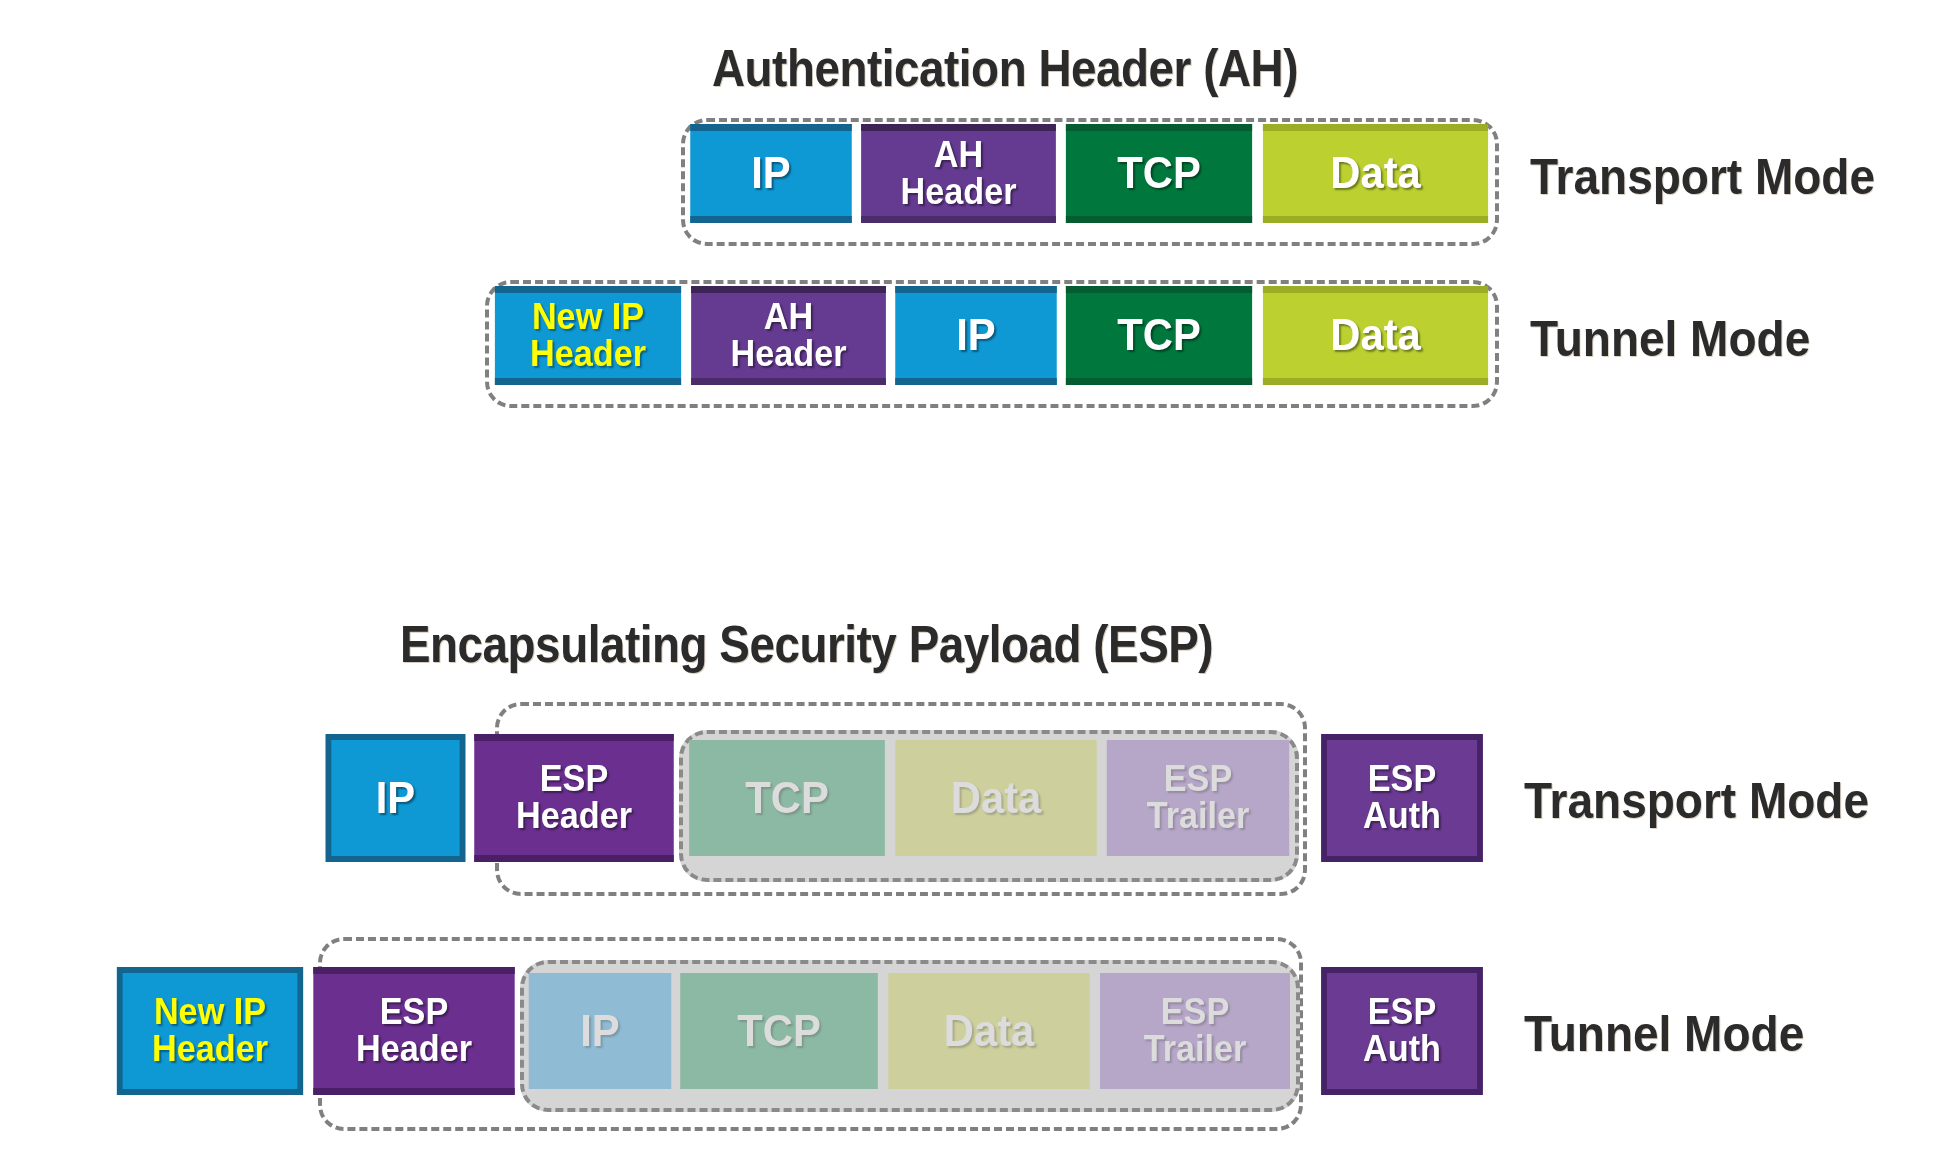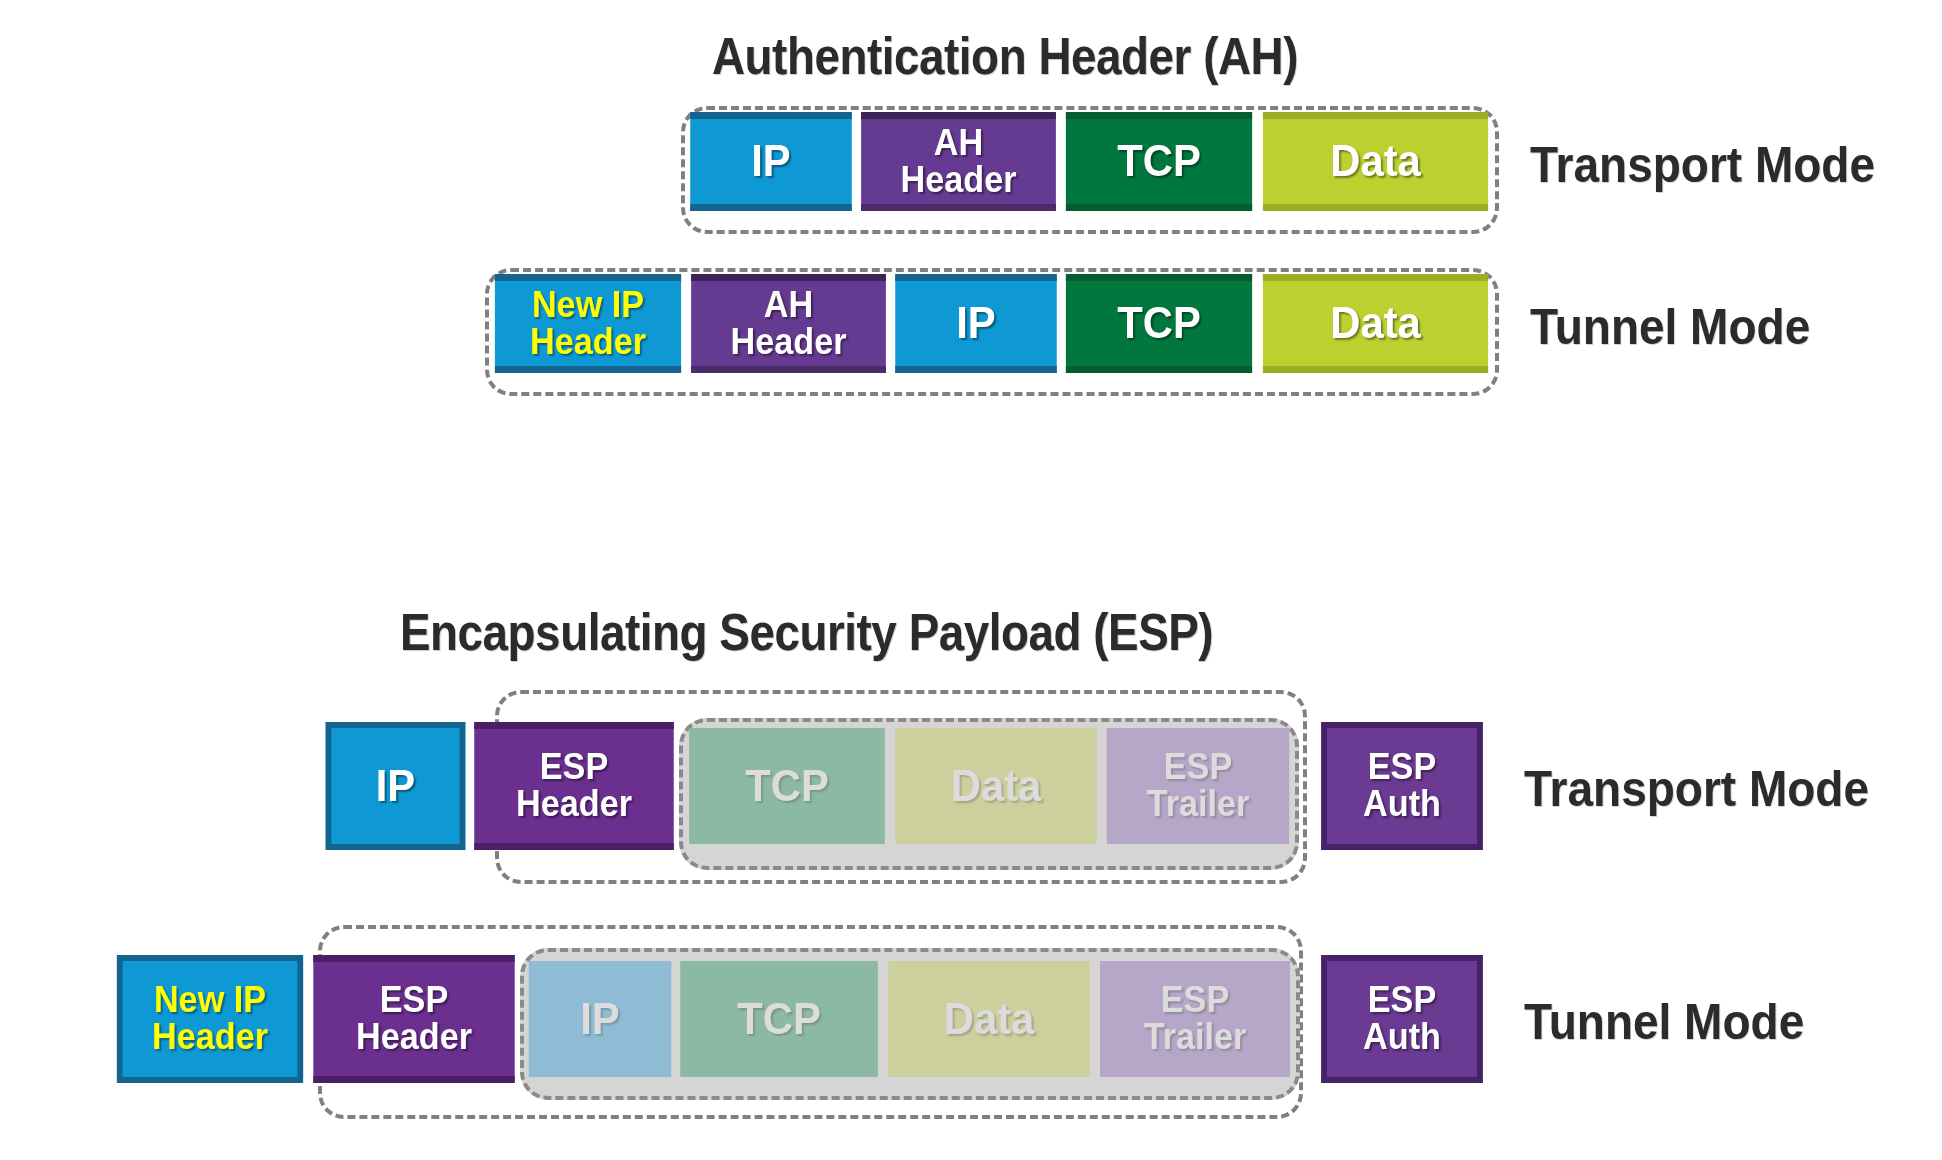--- a/index.html
+++ b/index.html
@@ -1,20 +1,20 @@
 <!DOCTYPE html>
 <html><head>
 <meta charset="utf-8">
 <style>
   html,body{margin:0;padding:0;background:#ffffff;}
   body{
     width:1942px;height:1160px;position:relative;overflow:hidden;
     font-family:"Liberation Sans","DejaVu Sans",sans-serif;
   }
-  .stage{position:absolute;left:0;top:0;width:1942px;height:940px;}
+  .stage{position:absolute;left:0;top:12px;width:1942px;height:940px;}
 
   
   .sec-title{
     position:absolute;
     font-weight:bold;
     color:#2b2b2b;
     letter-spacing:-0.5px;
     transform:scaleX(0.88);
     transform-origin:left center;
     white-space:nowrap;

